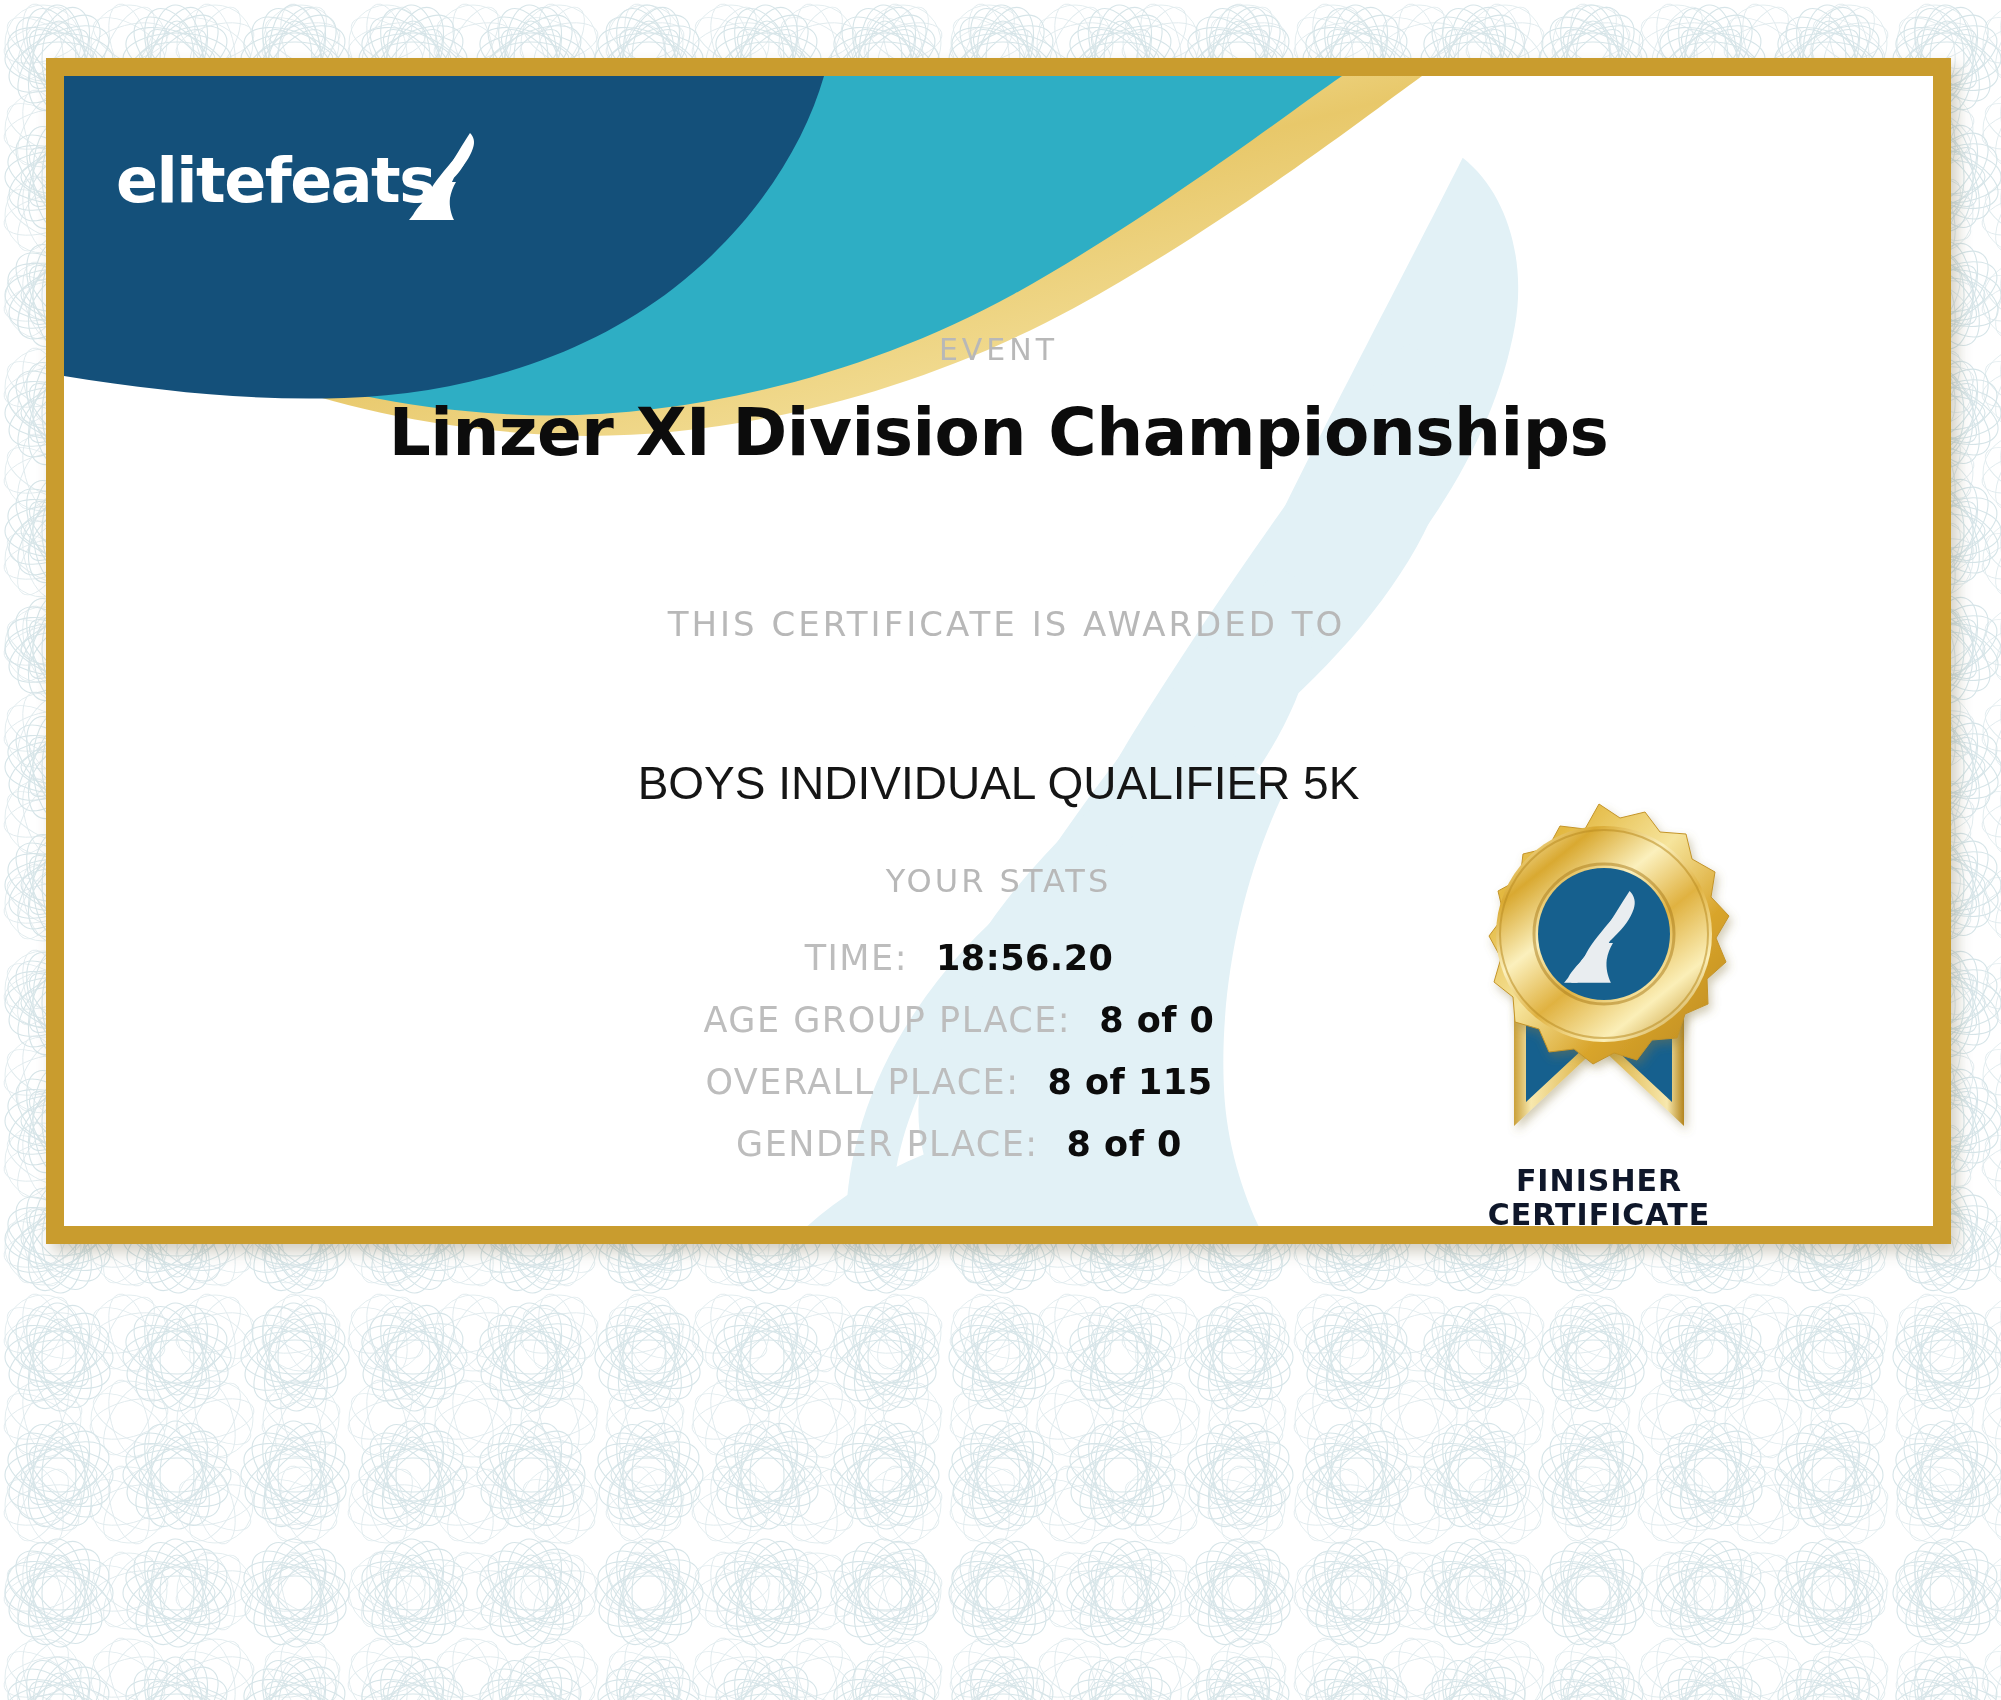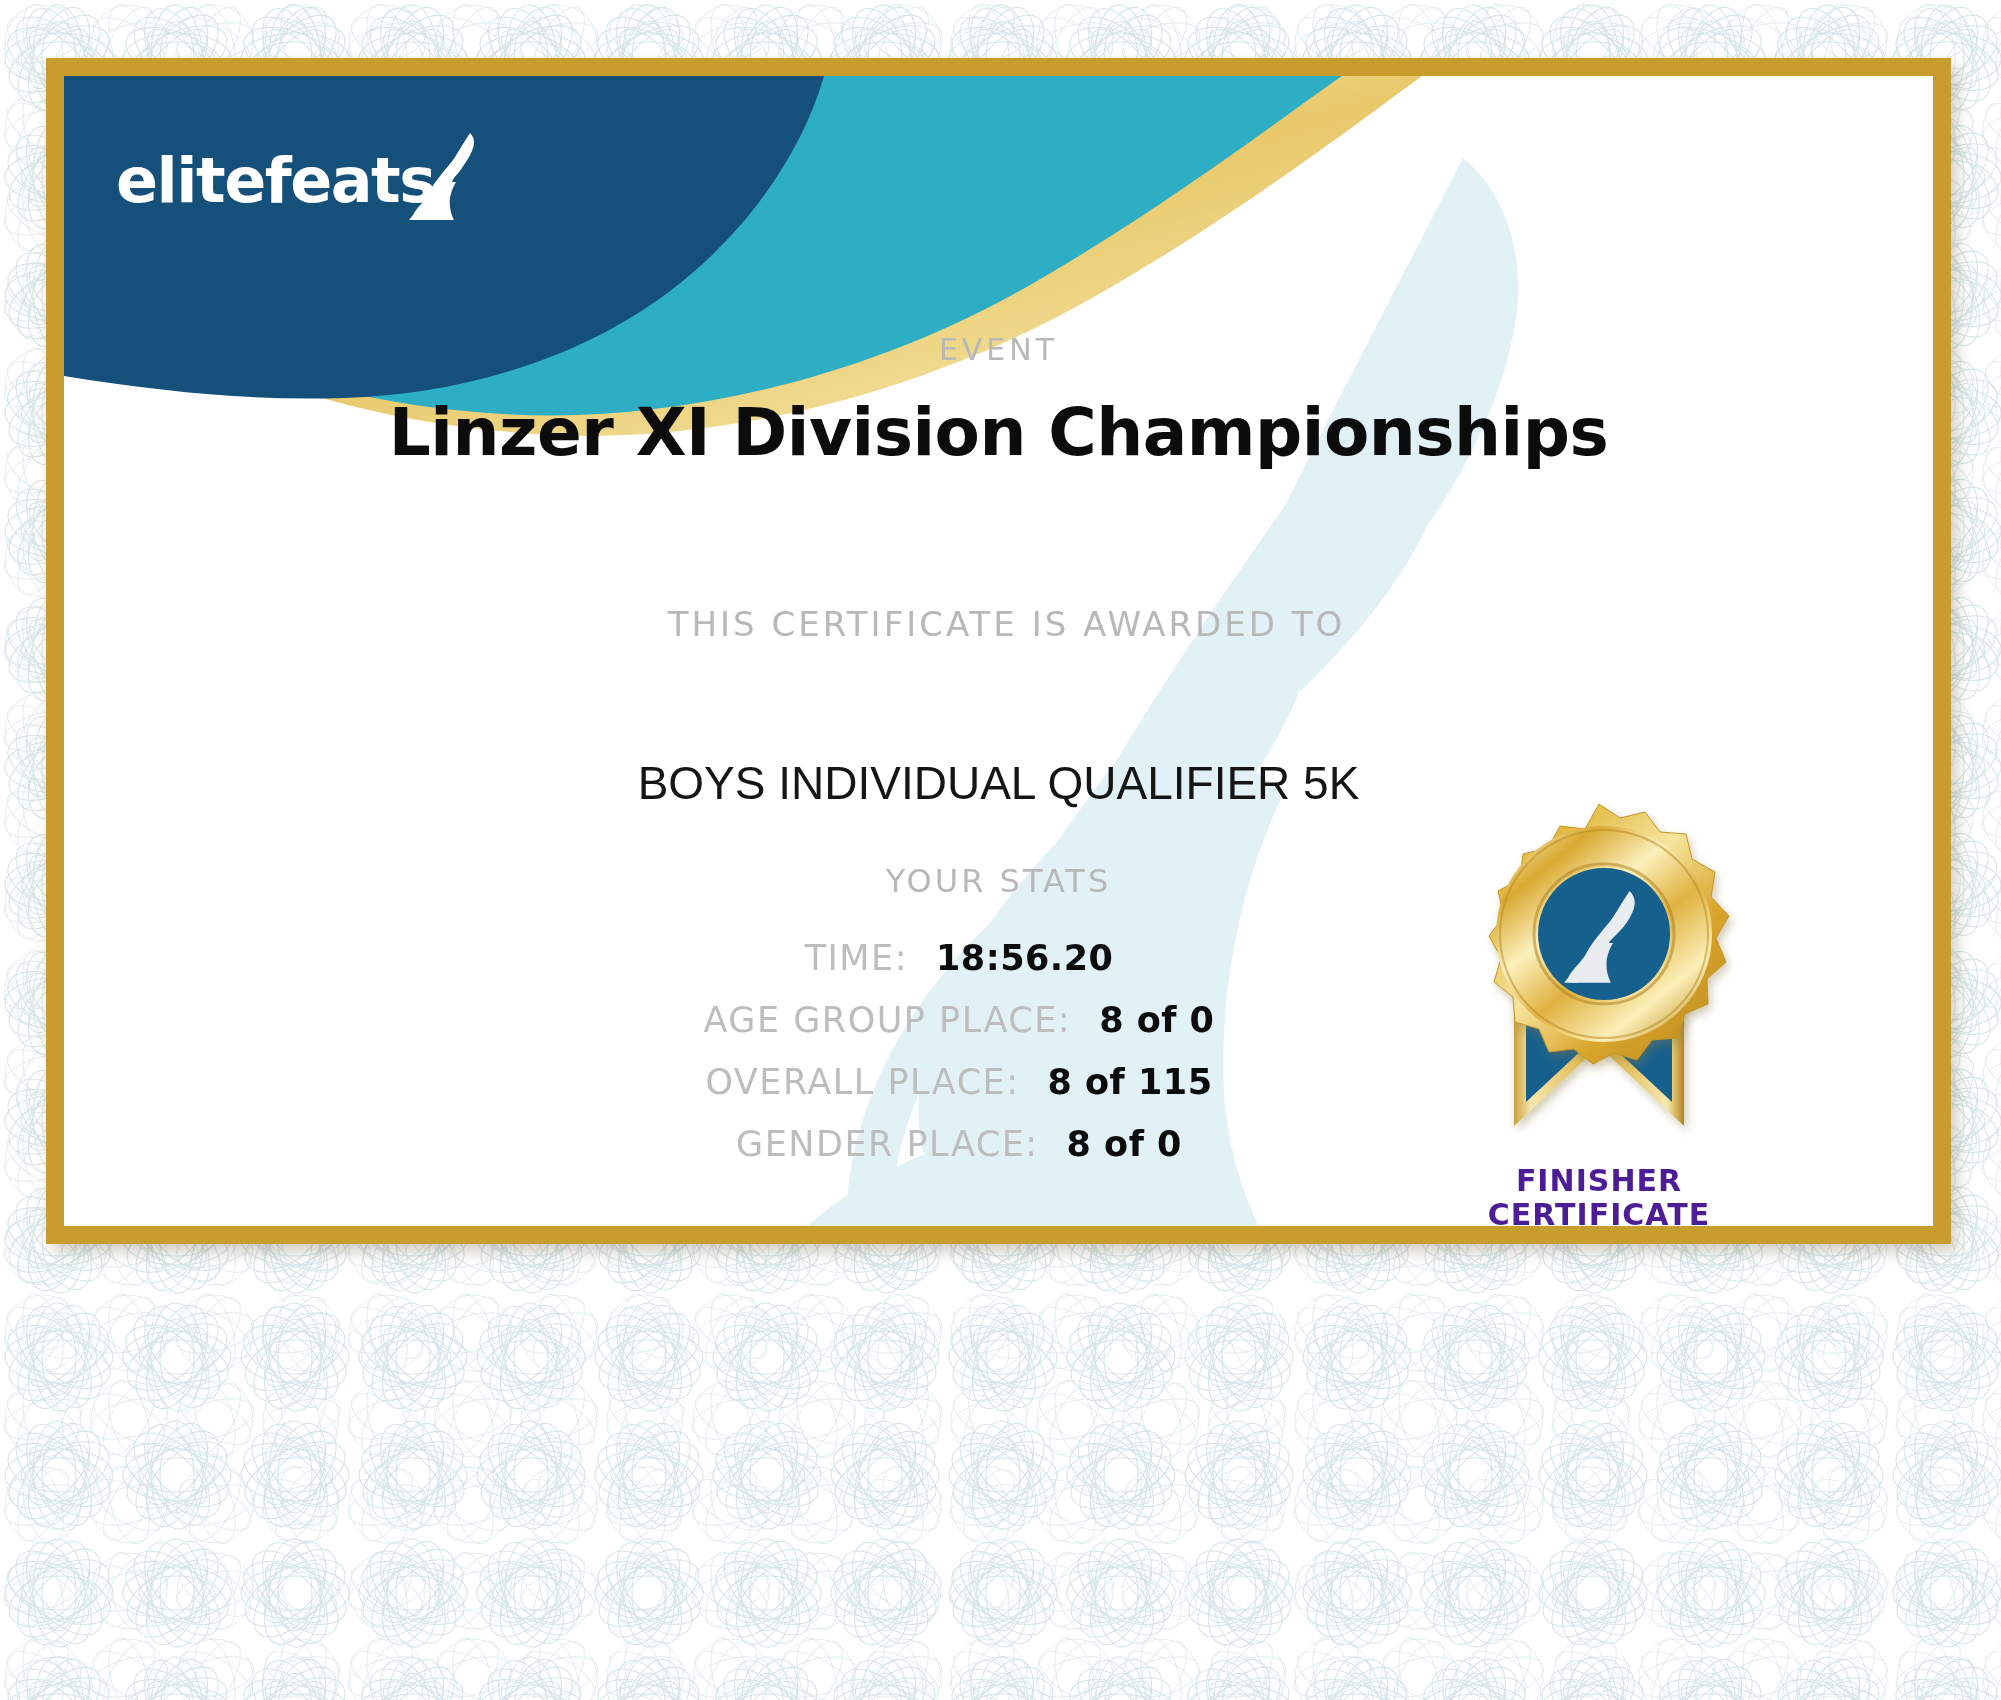--- a/index.html
+++ b/index.html
@@ -221,21 +221,21 @@
     position: absolute;
     left: 0;
     top: 368px;
     width: 310px;
     text-align: center;
     font-family: "DejaVu Sans", sans-serif;
     font-size: 30px;
     font-weight: 700;
     line-height: 1.12;
     letter-spacing: 1px;
-    color: #4c1d95;
+    color: #0f172a;
   }
 </style>
 </head>
 <body>
 
 <div id="page">
 
   <svg id="guilloche" viewBox="0 0 2001 1700" preserveAspectRatio="none" aria-hidden="true">
     <defs>
       <pattern id="guil-pat" width="118" height="118" patternUnits="userSpaceOnUse">

